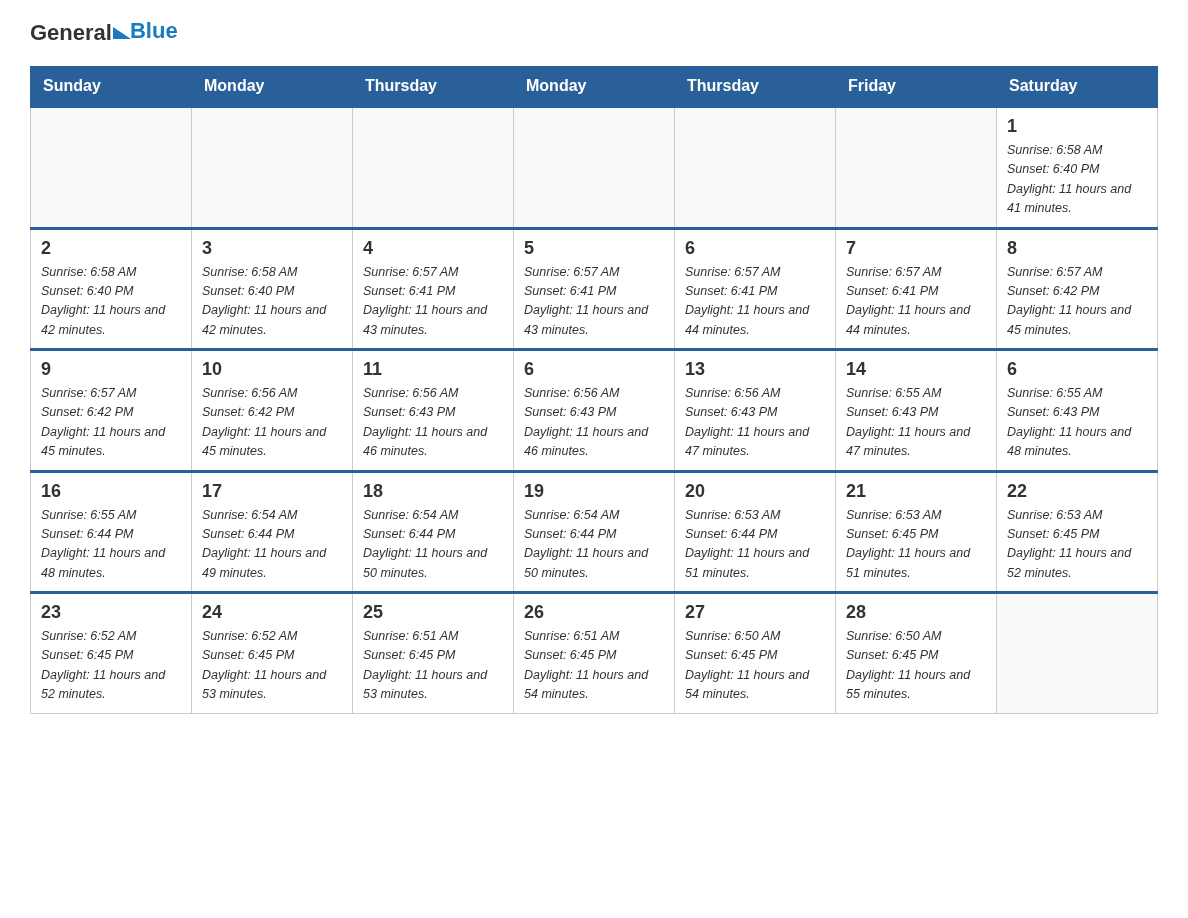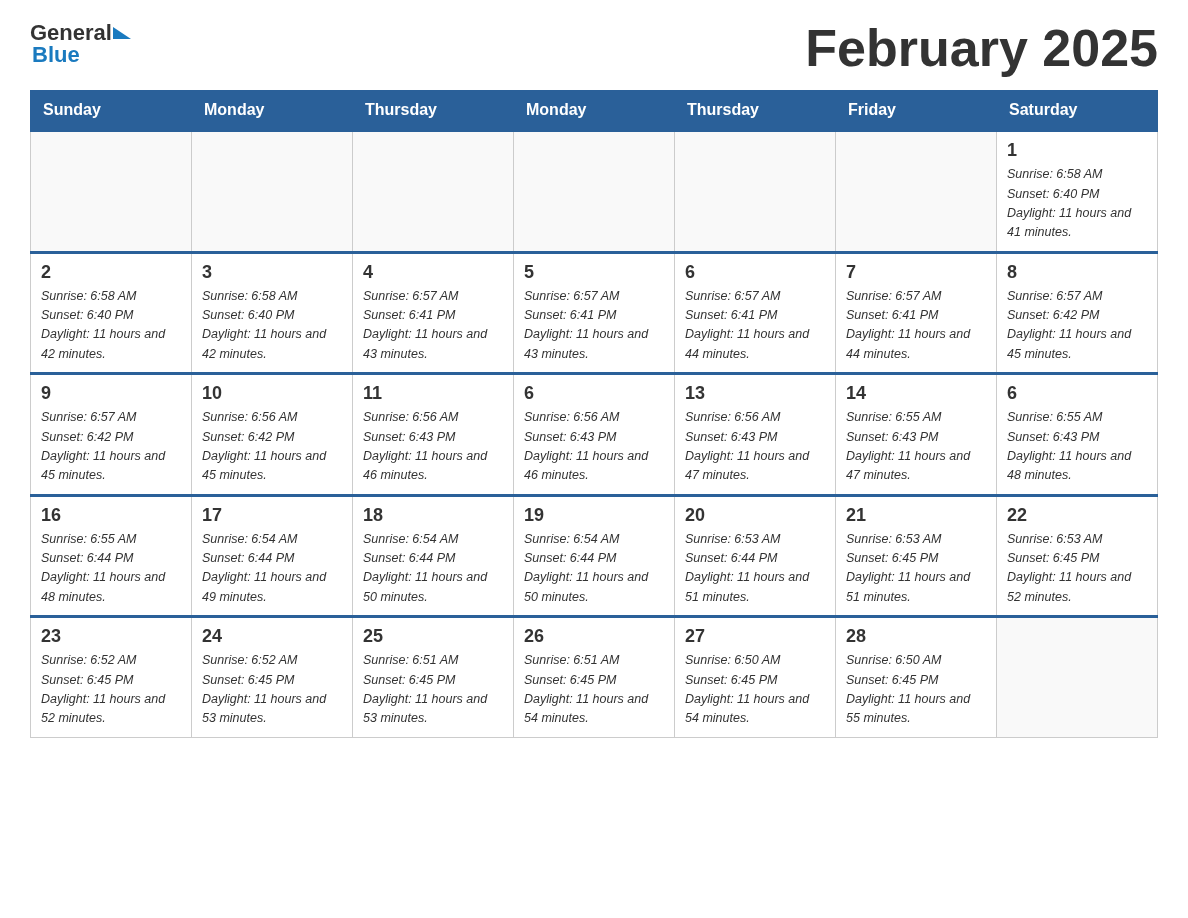--- a/index.html
+++ b/index.html
@@ -11,22 +11,21 @@
       padding: 20px 30px;
     }
     .header {
       display: flex;
       justify-content: space-between;
       align-items: flex-start;
       margin-bottom: 10px;
     }
     .logo {
       display: flex;
-      flex-direction: column;
-      align-items: flex-start;
+      align-items: center;
     }
     .logo-general {
       font-size: 22px;
       font-weight: bold;
       color: #333;
       display: flex;
       align-items: center;
     }
     .logo-general .logo-arrow {
       display: inline-block;
@@ -55,21 +54,21 @@
       line-height: 1.1;
     }
     .location-title {
       font-size: 20px;
       color: #555;
       margin-top: 4px;
     }
     .calendar {
       width: 100%;
       border-collapse: collapse;
-      margin-top: 13px;
+      margin-top: 20px;
       padding-left: 47px;
     }
     .calendar thead tr th {
       background-color: #2a6099;
       color: #fff;
       font-size: 16px;
       font-weight: bold;
       padding: 10px 12px;
       text-align: left;
       border: 1px solid #2a6099;
@@ -108,21 +107,20 @@
 
 <div class="header">
   <div class="logo">
     <div class="logo-general">
       <span>General</span>
       <span class="logo-arrow"></span>
     </div>
     <div class="logo-blue">Blue</div>
   </div>
   <div class="title-area">
-    <div class="month-title">February 2025</div>
   </div>
 </div>
 
 <table class="calendar">
   <thead>
     <tr>
     <th>Sunday</th>
         <th>Monday</th>
         <th>Thursday</th>
         <th>Monday</th>

